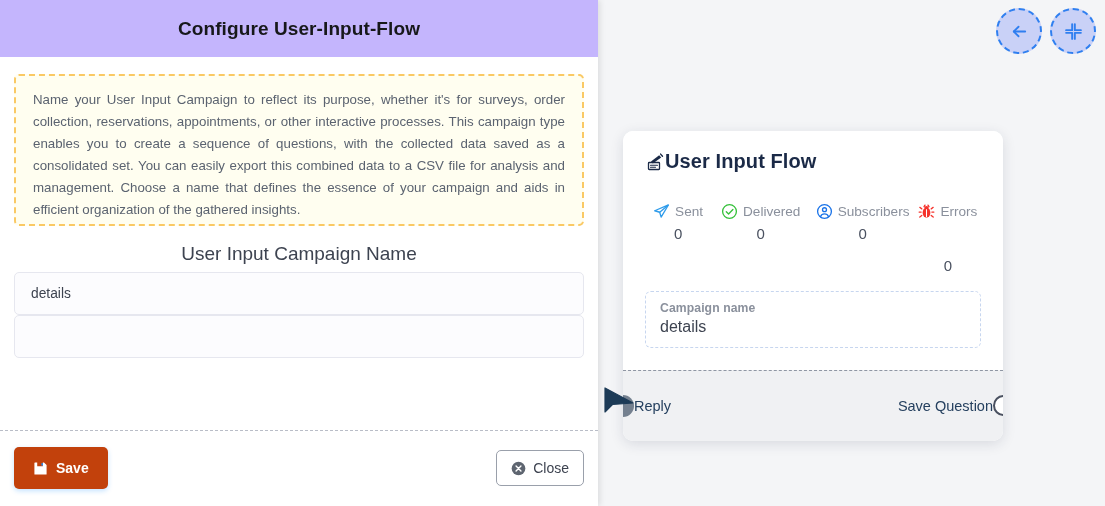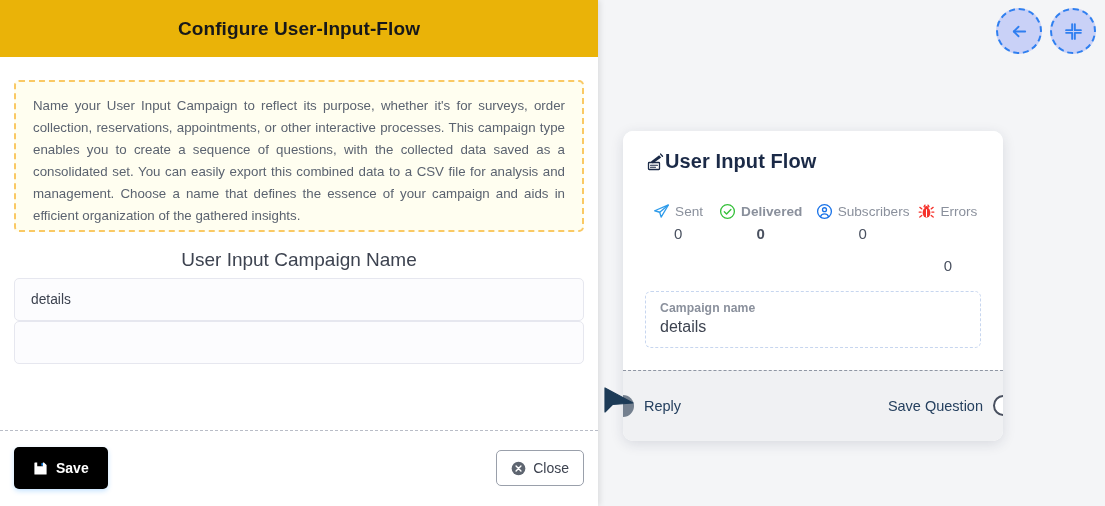--- a/index.html
+++ b/index.html
@@ -27,36 +27,36 @@
     background: #ffffff;
     flex: 0 0 598px;
     box-shadow: 2px 0 6px rgba(0,0,0,0.10);
     z-index: 3;
     display: flex;
     flex-direction: column;
   }
 
   #modal-header {
     height: 57px;
-    background: #eab308;
+    background: #c4b5fd;
     display: flex;
     align-items: center;
     justify-content: center;
     flex: 0 0 57px;
   }
   #modal-title {
     font-size: 19px;
     font-weight: bold;
     color: #17181a;
     letter-spacing: 0.1px;
   }
 
   #modal-body {
     flex: 1 1 auto;
-    padding: 23px 14px 0 14px;
+    padding: 17px 14px 0 14px;
     position: relative;
   }
 
   #info-box {
     border: 2px dashed #fac964;
     background: #fffef0;
     border-radius: 5px;
     padding: 13px 17px 15px 17px;
     height: 152px;
   }
@@ -100,21 +100,21 @@
     align-items: center;
     justify-content: space-between;
   }
   #footer-divider {
     position: absolute;
     top: 0; left: 0; right: 0;
     border-top: 1px dashed #b9bdc7;
   }
 
   #save-button {
-    background: #000000;
+    background: #c2410c;
     color: #ffffff;
     border: none;
     border-radius: 5px;
     height: 42px;
     padding: 0 19px;
     font-family: "Liberation Sans", sans-serif;
     font-size: 14px;
     font-weight: bold;
     display: inline-flex;
     align-items: center;
@@ -248,21 +248,20 @@
     padding: 0 16px;
   }
   #card-footer-divider {
     position: absolute;
     top: 0; left: 0; right: 0;
     border-top: 1px dashed #8f96a3;
   }
   .port-row {
     display: flex;
     align-items: center;
-    gap: 10px;
   }
   .port-label {
     font-size: 14.5px;
     color: #25405f;
   }
   .port-dot-filled {
     width: 22px;
     height: 22px;
     border-radius: 50%;
     background: #74808f;
@@ -381,21 +380,21 @@
                 <svg width="17" height="17" viewBox="0 0 18 18" fill="none" stroke="#2f9ceb" stroke-width="1.4" stroke-linejoin="round">
                   <path d="M16.3 2.1L1.8 8.2l5.3 1.6 1.5 5.2z"></path>
                   <path d="M16.3 2.1L7.1 9.8"></path>
                 </svg>
               </span>
               <span class="stat-label">Sent</span>
             </div>
             <div class="stat-value">0</div>
           </div>
 
-          <div class="stat" style="width:111px;font-weight:bold;">
+          <div class="stat" style="width:111px;">
             <div class="stat-head">
               <span style="display:flex;">
                 <svg width="17" height="17" viewBox="0 0 18 18" fill="none" stroke="#35c03a" stroke-width="1.4">
                   <circle cx="9" cy="9" r="7.3"></circle>
                   <path d="M5.6 9.2l2.4 2.4 4.6-4.8" stroke-linecap="round" stroke-linejoin="round"></path>
                 </svg>
               </span>
               <span class="stat-label">Delivered</span>
             </div>
             <div class="stat-value">0</div>

